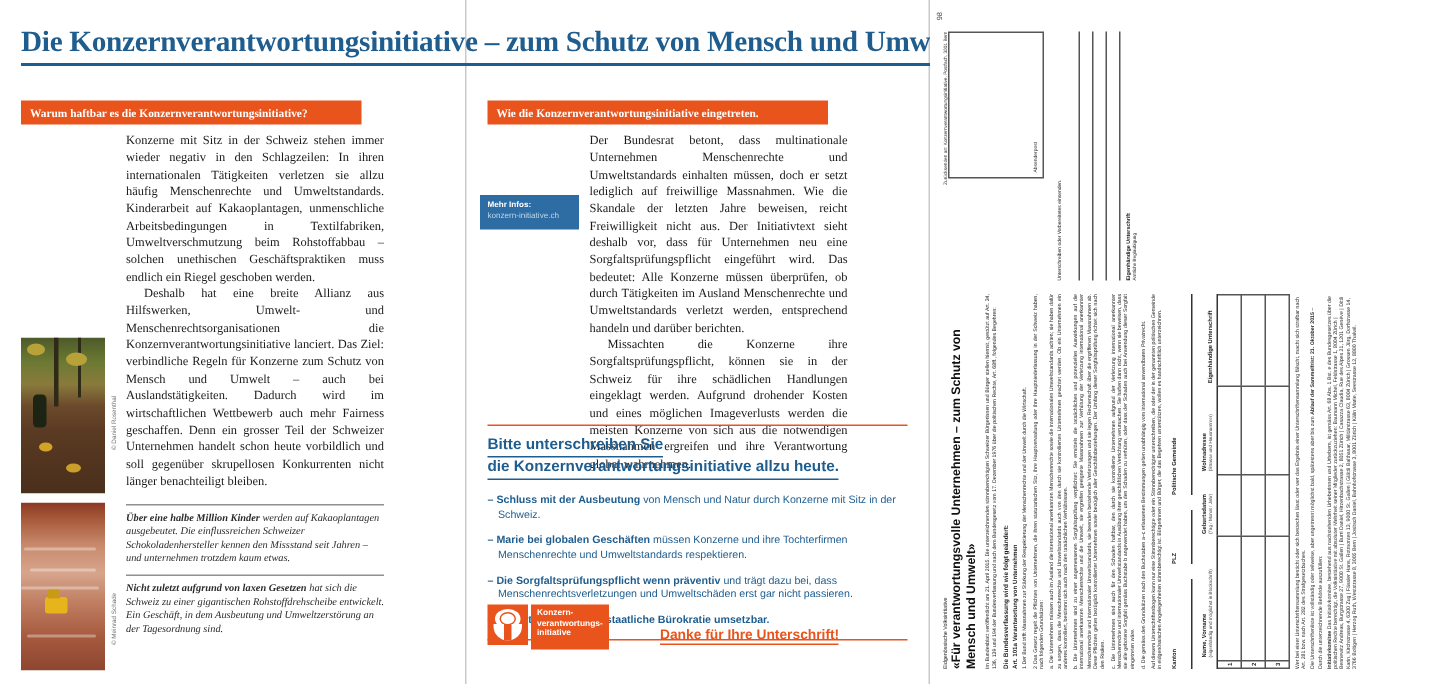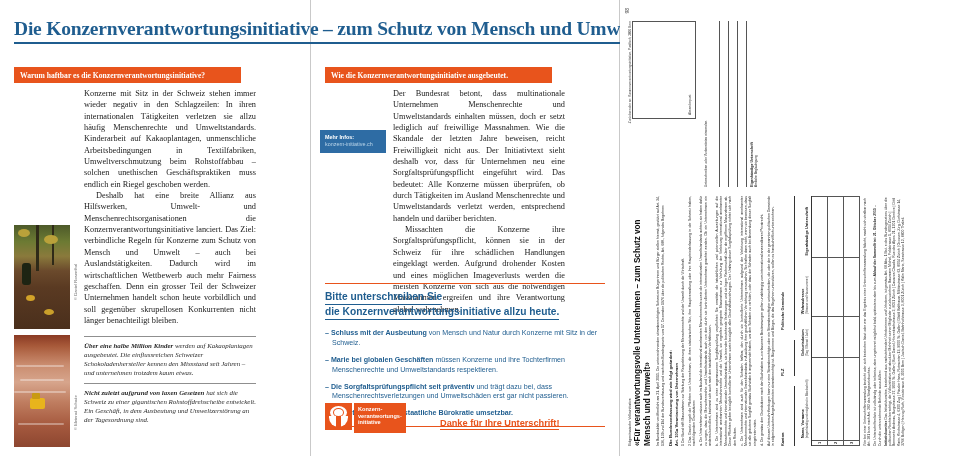--- a/index.html
+++ b/index.html
@@ -175,21 +175,21 @@
   <div class="leaflet">
 
     <div class="hairline-v" style="left:310px;"></div>
     <div class="hairline-v" style="left:619px;"></div>
 
     <div class="headline">
       <span class="u">Die Konzernverantwortungsinitiative – zum Schutz von Mensch und Umwelt.</span>
     </div>
 
     <div class="sect-label" id="lbl-left">Warum haftbar es die Konzernverantwortungsinitiative?</div>
-    <div class="sect-label" id="lbl-right">Wie die Konzernverantwortungsinitiative ausgebeutet.</div>
+    <div class="sect-label" id="lbl-right">Wie die Konzernverantwortungsinitiative eingetreten.</div>
 
     <div class="body-col" id="col-left">
       <p>Konzerne mit Sitz in der Schweiz stehen immer wieder negativ in den Schlagzeilen: In ihren internationalen Tätigkeiten verletzen sie allzu häufig Menschenrechte und Umweltstandards. Kinderarbeit auf Kakaoplantagen, unmenschliche Arbeitsbedingungen in Textilfabriken, Umweltverschmutzung beim Rohstoffabbau – solchen unethischen Geschäftspraktiken muss endlich ein Riegel geschoben werden.</p>
       <p>Deshalb hat eine breite Allianz aus Hilfswerken, Umwelt- und Menschenrechtsorganisationen die Konzernverantwortungsinitiative lanciert. Das Ziel: verbindliche Regeln für Konzerne zum Schutz von Mensch und Umwelt – auch bei Auslandstätigkeiten. Dadurch wird im wirtschaftlichen Wettbewerb auch mehr Fairness geschaffen. Denn ein grosser Teil der Schweizer Unternehmen handelt schon heute vorbildlich und soll gegenüber skrupellosen Konkurrenten nicht länger benachteiligt bleiben.</p>
     </div>
 
     <div class="body-col" id="col-right">
       <p>Der Bundesrat betont, dass multinationale Unternehmen Menschenrechte und Umweltstandards einhalten müssen, doch er setzt lediglich auf freiwillige Massnahmen. Wie die Skandale der letzten Jahre beweisen, reicht Freiwilligkeit nicht aus. Der Initiativtext sieht deshalb vor, dass für Unternehmen neu eine Sorgfaltsprüfungspflicht eingeführt wird. Das bedeutet: Alle Konzerne müssen überprüfen, ob durch Tätigkeiten im Ausland Menschenrechte und Umweltstandards verletzt werden, entsprechend handeln und darüber berichten.</p>
       <p>Missachten die Konzerne ihre Sorgfaltsprüfungspflicht, können sie in der Schweiz für ihre schädlichen Handlungen eingeklagt werden. Aufgrund drohender Kosten und eines möglichen Imageverlusts werden die meisten Konzerne von sich aus die notwendigen Massnahmen ergreifen und ihre Verantwortung global wahrnehmen.</p>
     </div>
@@ -231,21 +231,21 @@
 
     <div class="appeal">
       <div class="rule"></div>
       <h2>
         <span>Bitte unterschreiben Sie</span><br>
         <span>die Konzernverantwortungsinitiative allzu heute.</span>
       </h2>
       <ul>
         <li><span class="dash">– </span><b>Schluss mit der Ausbeutung</b><span> von Mensch und Natur durch Konzerne mit Sitz in der Schweiz.</span></li>
         <li><span class="dash">– </span><b>Marie bei globalen Geschäften</b><span> müssen Konzerne und ihre Tochterfirmen Menschenrechte und Umweltstandards respektieren.</span></li>
-        <li><span class="dash">– </span><b>Die Sorgfaltsprüfungspflicht seit präventiv</b><span> und trägt dazu bei, dass Menschenrechtsverletzungen und Umweltschäden erst gar nicht passieren.</span></li>
+        <li><span class="dash">– </span><b>Die Sorgfaltsprüfungspflicht wenn präventiv</b><span> und trägt dazu bei, dass Menschenrechtsverletzungen und Umweltschäden erst gar nicht passieren.</span></li>
         <li><span class="dash">– </span><b>Die Initiative ist ohne staatliche Bürokratie umsetzbar.</b><span></span></li>
       </ul>
       <div class="rule" style="margin-top:4px;"></div>
     </div>
 
     <div class="logo">
       <div class="mark">
         <div class="globe"></div>
         <div class="hands"></div>
       </div>

